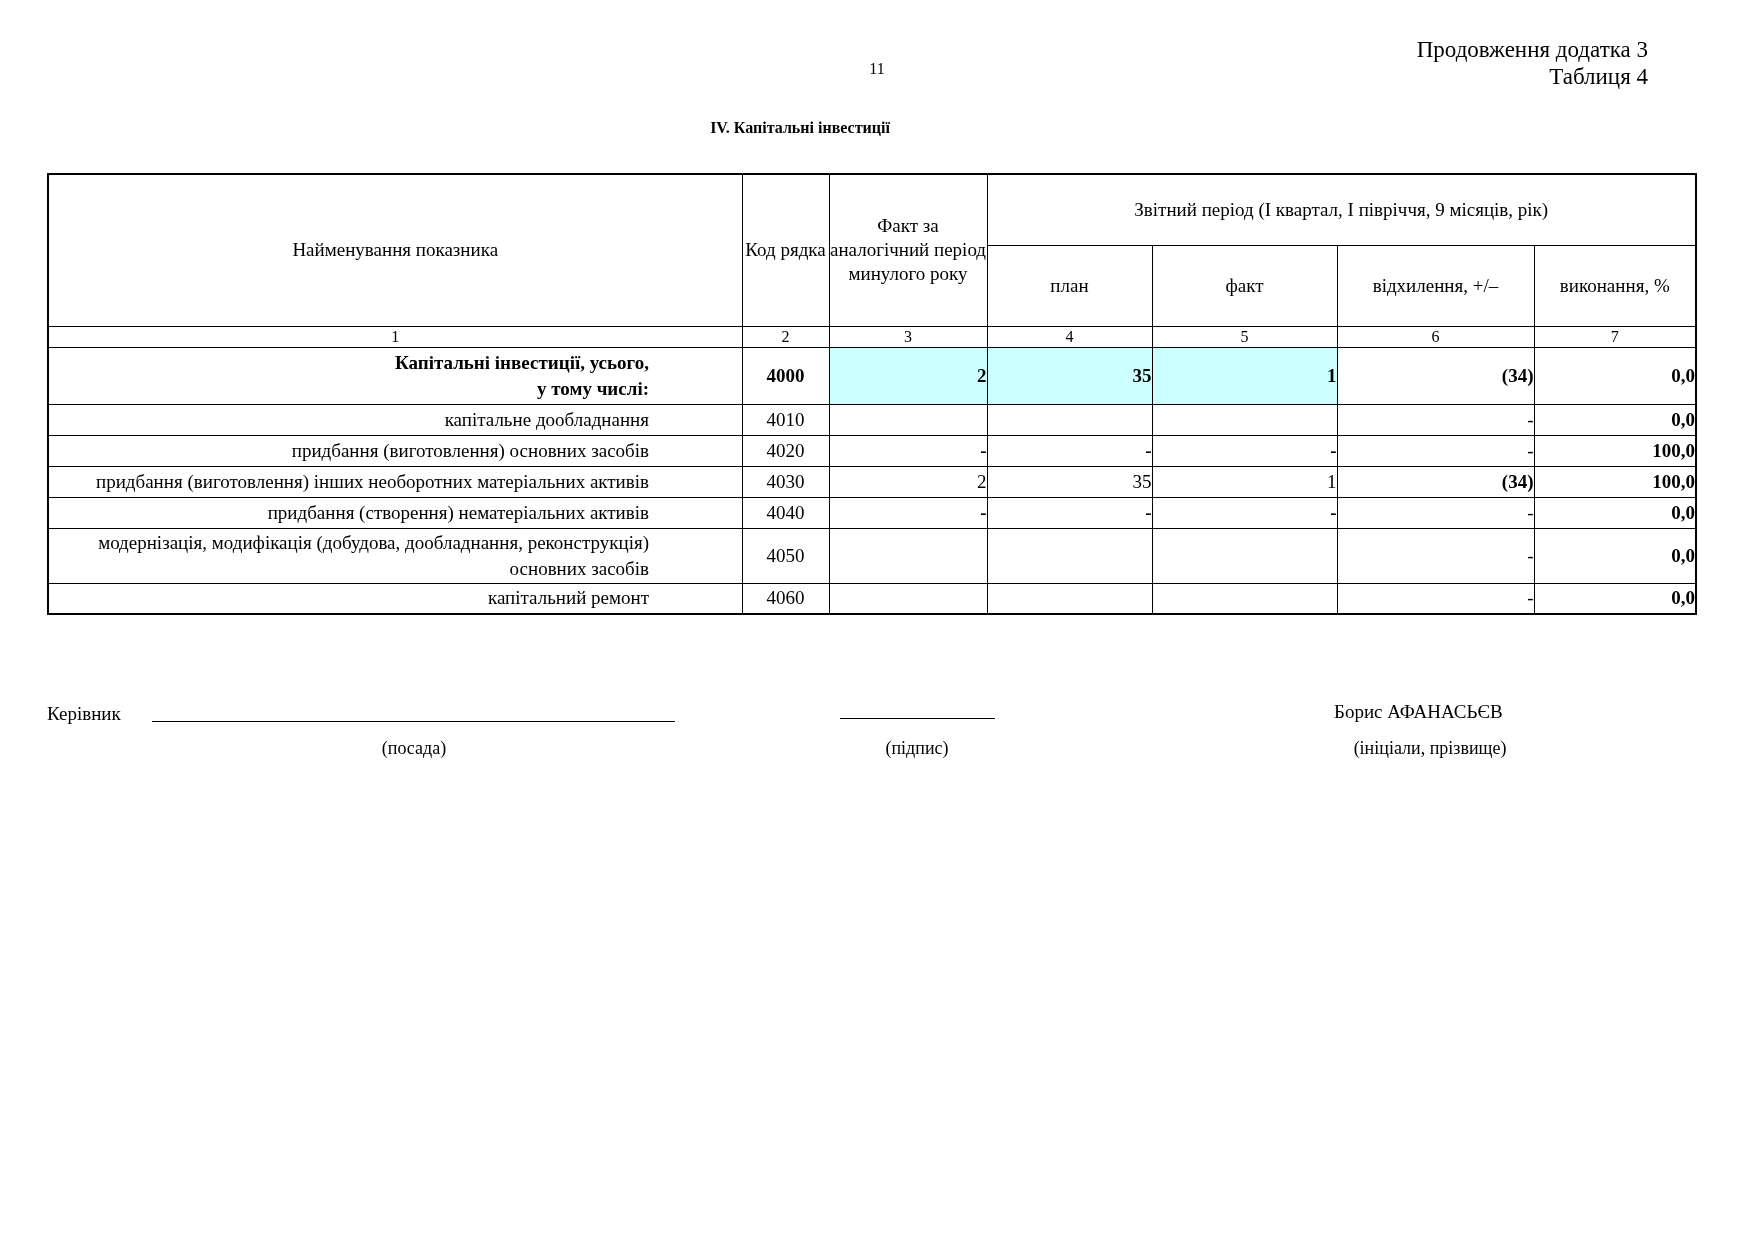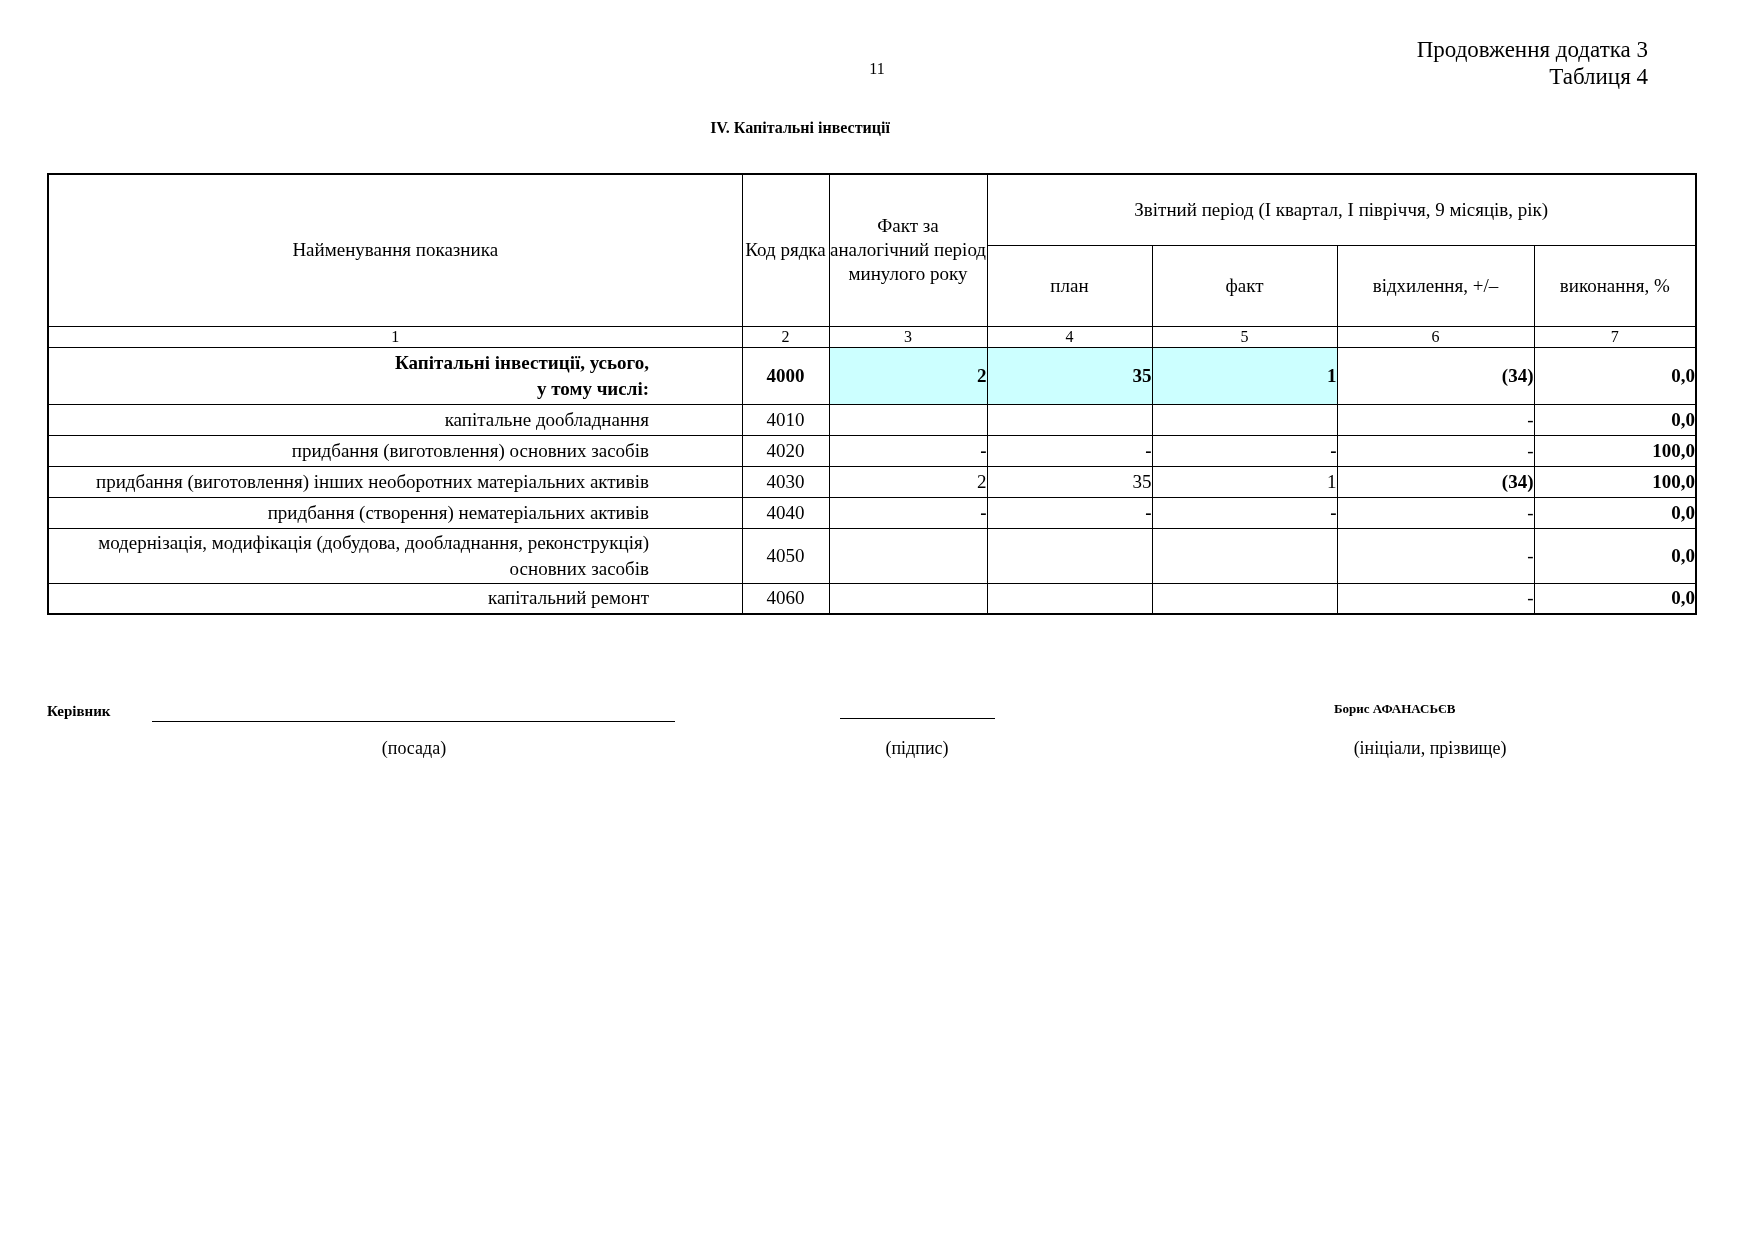--- a/index.html
+++ b/index.html
@@ -25,24 +25,24 @@
   tr.r-big{height:57px;}
   tr.r-std{height:31px;}
   tr.r-two{height:55px;margin-top:32px;}
   td.name{text-align:right;padding:1px 4px 1px 5px;line-height:26px;}
   td.name .nm{max-width:600px;}
   td.num{text-align:right;padding-right:9px;}
   td.code{text-align:center;}
   .b{font-weight:bold;}
   .hl{background:#ccffff;}
 
-  .sig-label{position:absolute;left:47px;top:703px;font-size:15px;font-weight:bold;}
+  .sig-label{position:absolute;left:47px;top:703px;font-size:19px;font-weight:normal;}
   .sig-line-long{position:absolute;left:152px;top:703px;width:523px;height:18px;border-bottom:1px solid #000;}
   .sig-line-short{position:absolute;left:840px;top:718px;width:155px;height:0;border-top:1px solid #000;}
-  .sig-name{position:absolute;left:1334px;top:701px;font-size:13px;font-weight:bold;}
+  .sig-name{position:absolute;left:1334px;top:701px;font-size:19px;}
   .cap{position:absolute;top:738px;font-size:18px;transform:translateX(-50%);white-space:nowrap;}
   .cap-post{left:414px;}
   .cap-sign{left:917px;}
   .cap-init{left:1430px;}
 </style>
 </head>
 <body>
 
 <div class="page">
 

